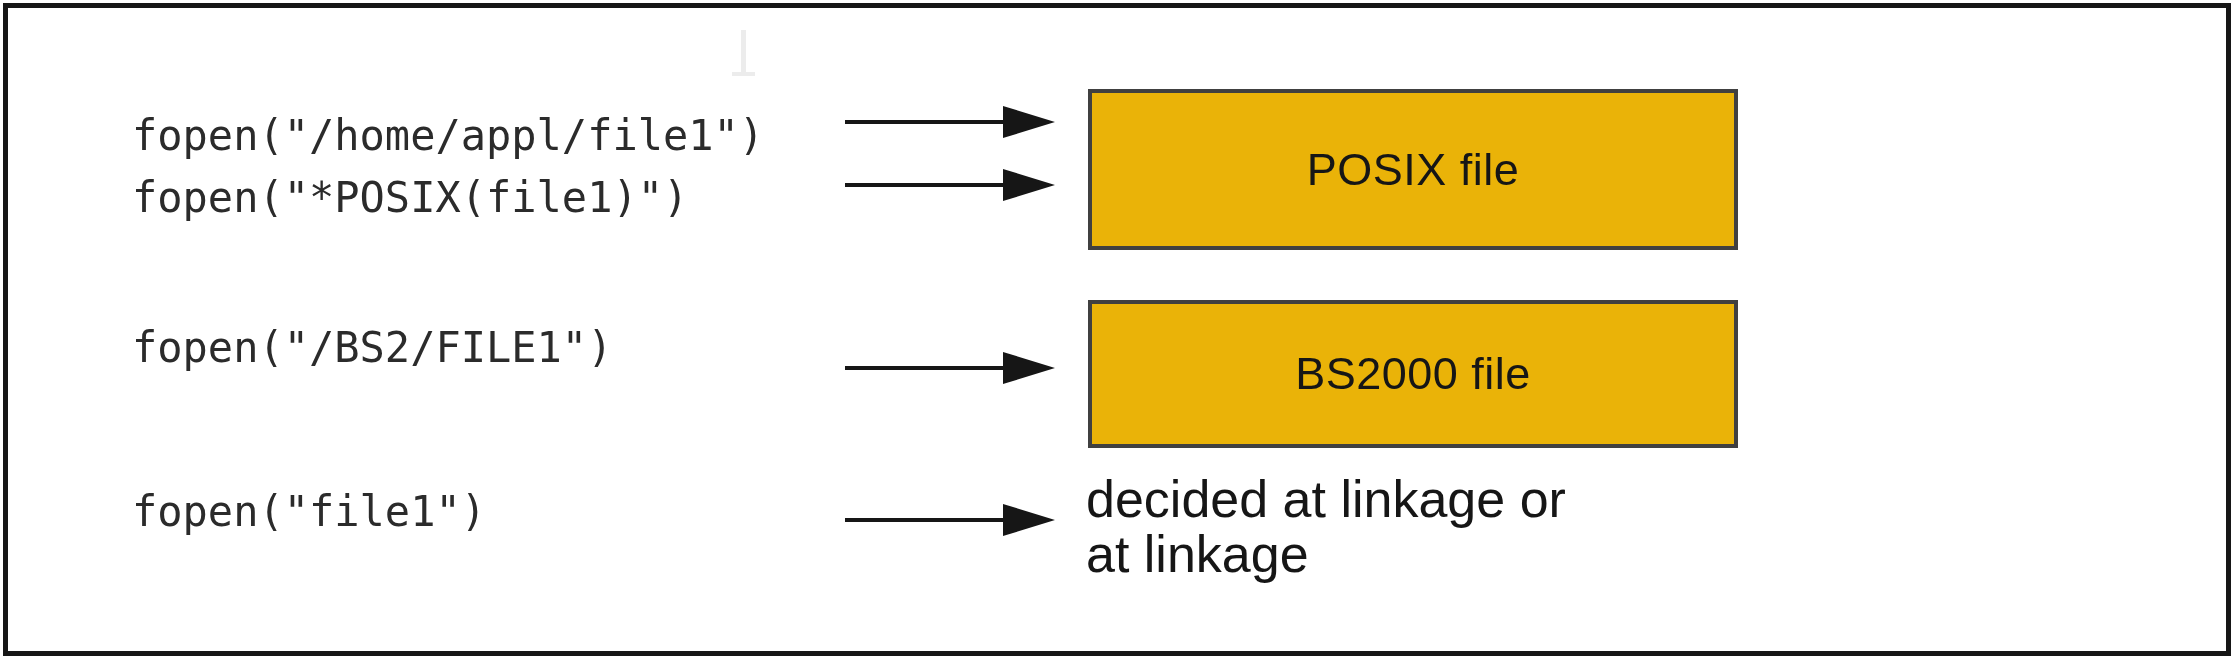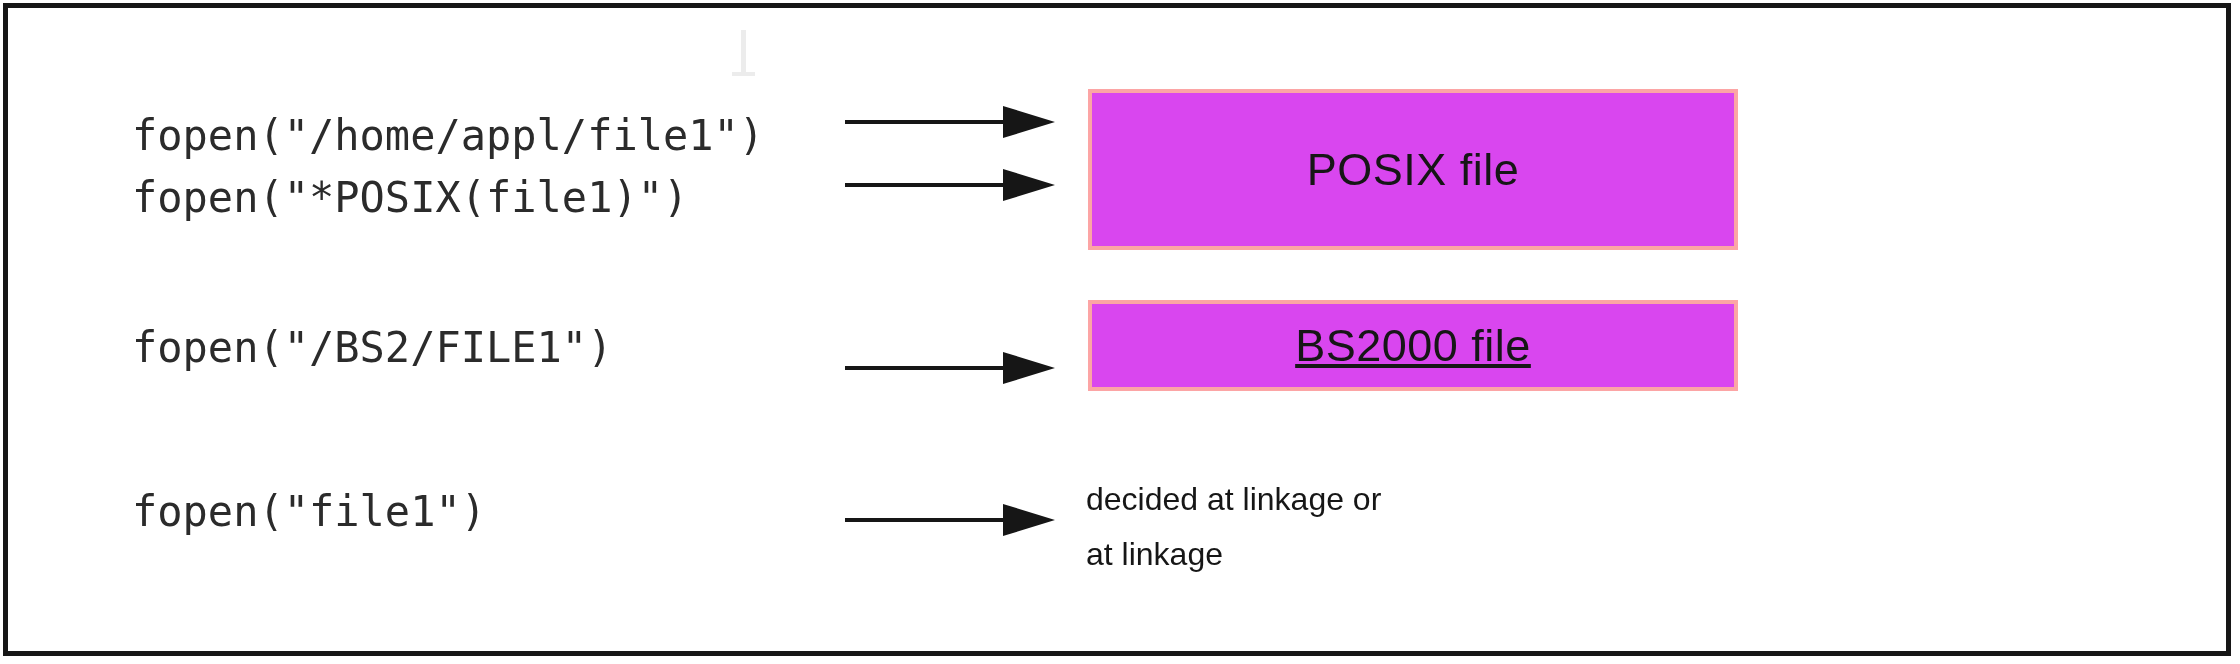--- a/index.html
+++ b/index.html
@@ -67,38 +67,38 @@
     height: 0;
     border-top: 16px solid transparent;
     border-bottom: 16px solid transparent;
     border-left: 52px solid #161616;
   }
   
   .target-box {
     position: absolute;
     left: 1088px;
     width: 650px;
-    border: 4px solid #fca5a5;
+    border: 4px solid #404040;
     box-sizing: border-box;
-    background: #d946ef;
+    background: #eab308;
     display: flex;
     align-items: center;
     justify-content: center;
     font-size: 45px;
     color: #161616;
     letter-spacing: 0.5px;
   }
   .box-posix  { top: 89px;  height: 161px; }
-  .box-bs2000 { top: 300px; height: 91px; text-decoration: underline; }
+  .box-bs2000 { top: 300px; height: 148px; }
   
   .decided-label {
     position: absolute;
     left: 1086px;
     top: 472px;
-    font-size: 32px;
+    font-size: 52px;
     line-height: 55px;
     color: #161616;
   }
   
   .artifact-stem {
     position: absolute;
     left: 741px;
     top: 30px;
     width: 5px;
     height: 44px;

